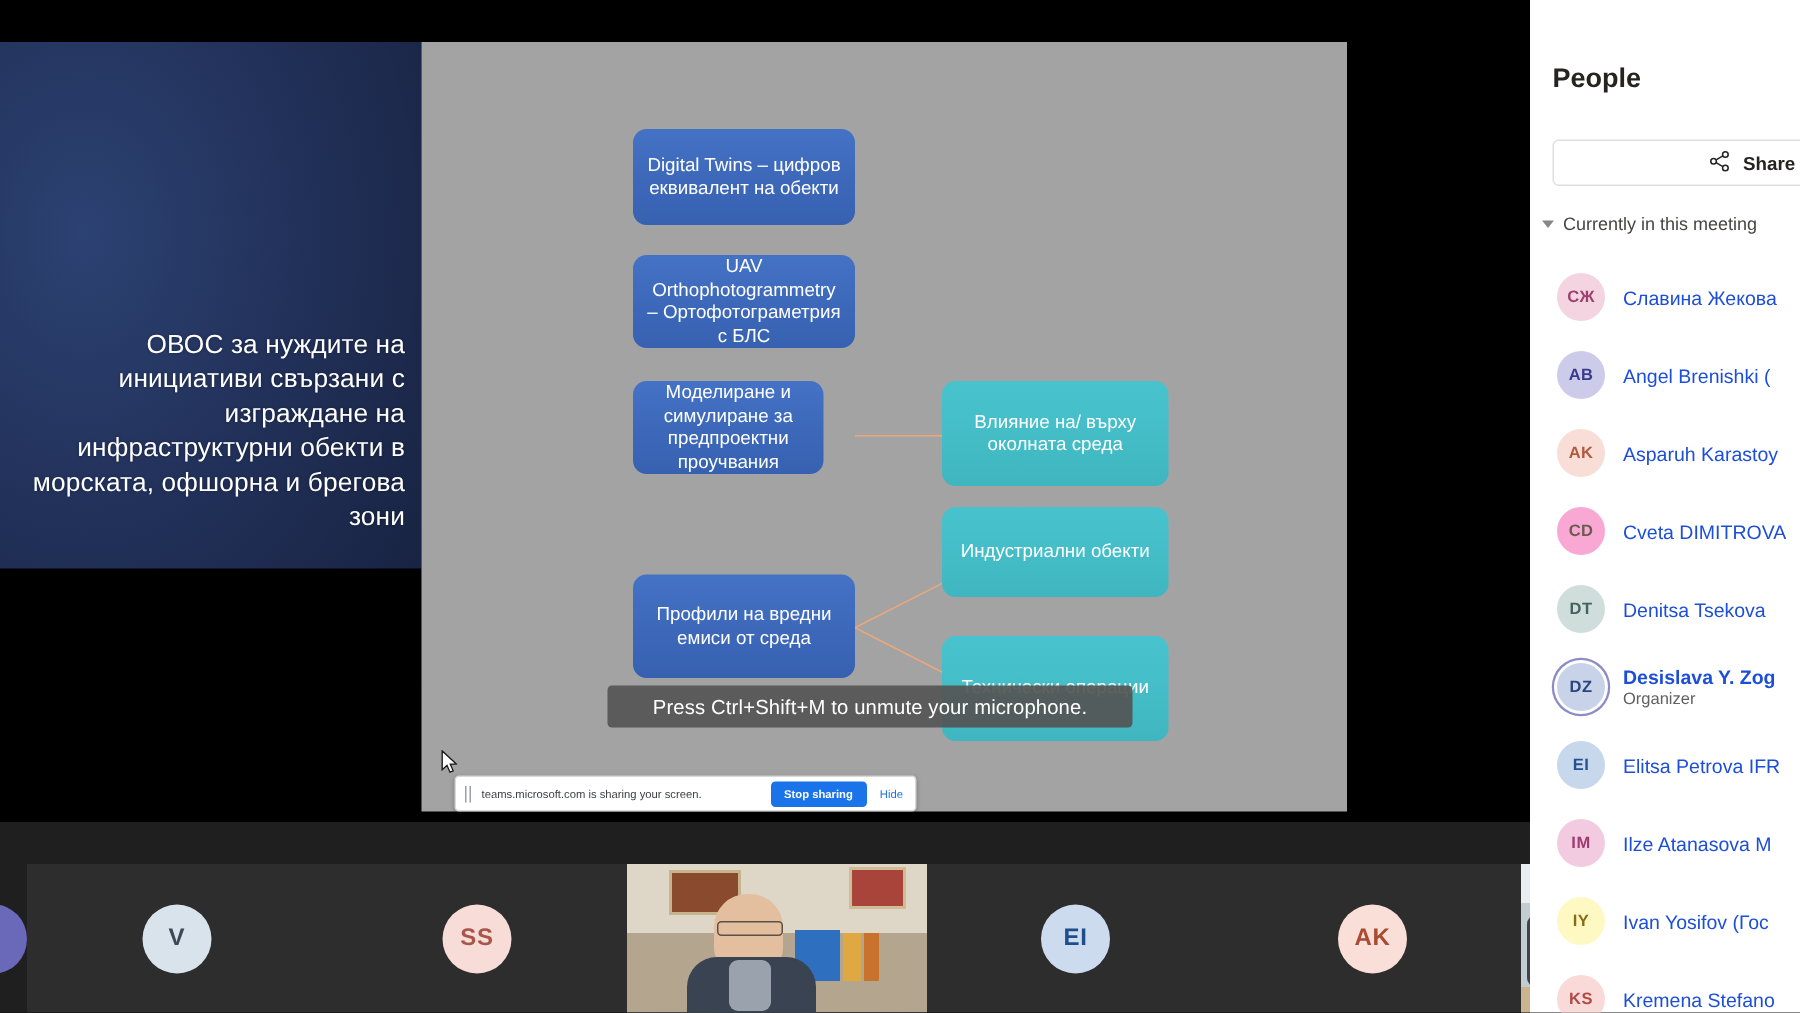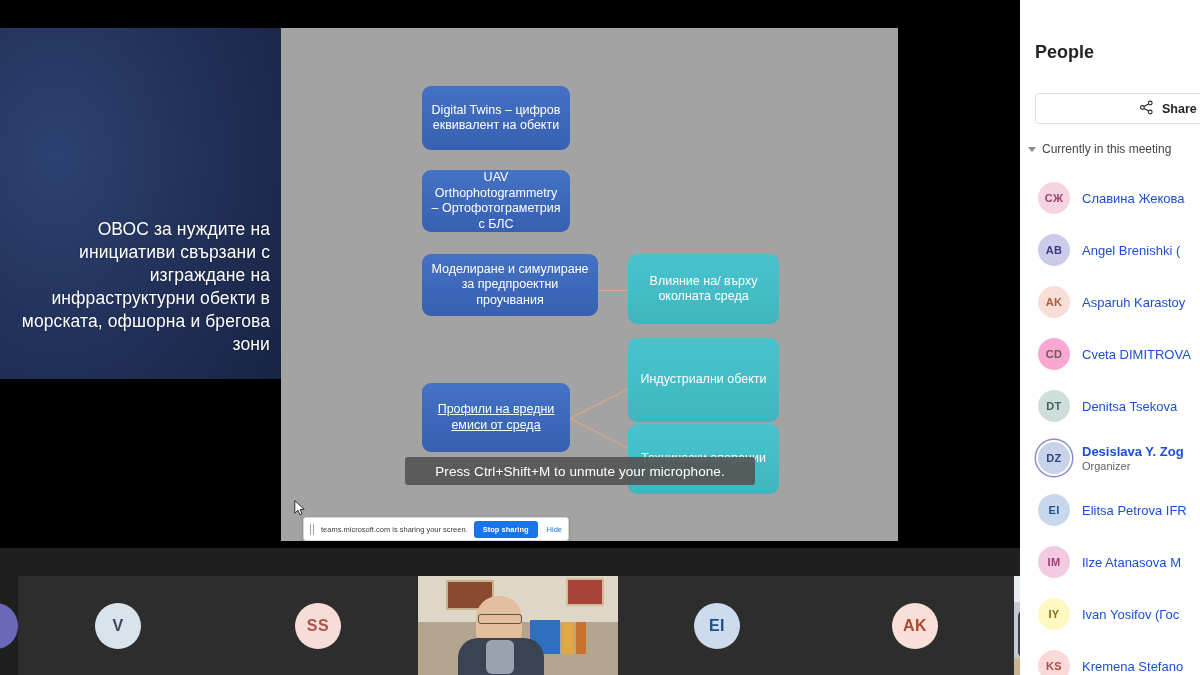--- a/index.html
+++ b/index.html
@@ -57,21 +57,21 @@
   .dbox.blue{
     background:linear-gradient(180deg,#4472c4 0%,#3d68ba 55%,#3761b0 100%);
   }
   .dbox.teal{
     background:linear-gradient(180deg,#48c3cd 0%,#43bcc6 60%,#3fb5bf 100%);
   }
   .conn{position:absolute;background:#e8a87c;height:1.4px;transform-origin:0 50%;}
 
   
   #sharing-bar{
-    position:absolute;left:303px;top:517px;width:266px;height:24px;
+    position:absolute;left:303px;top:517px;width:308px;height:24px;
     background:#ffffff;border:1px solid #d8d8d8;border-radius:3px;
     display:flex;align-items:center;gap:6px;padding:0 5px;box-sizing:border-box;
     font-size:7.5px;color:#3c4043;box-shadow:0 1px 3px rgba(0,0,0,.25);
   }
   #sharing-grip{width:6px;height:11px;position:relative;flex:0 0 auto;}
   #sharing-grip:before,#sharing-grip:after{
     content:"";position:absolute;top:0;width:1px;height:11px;background:#9aa0a6;
   }
   #sharing-grip:before{left:1px;} #sharing-grip:after{left:4px;}
   #sharing-text{flex:1 1 auto;white-space:nowrap;}
@@ -159,31 +159,31 @@
         <div class="conn" style="left:289px;top:262px;width:64px;"></div>
         <div class="conn" style="left:289px;top:390px;width:73px;transform:rotate(-27deg);"></div>
         <div class="conn" style="left:289px;top:390px;width:73px;transform:rotate(27deg);"></div>
 
         <div class="dbox blue" style="left:141px;top:58px;width:148px;height:64px;">
           <span>Digital Twins – цифров еквивалент на обекти</span>
         </div>
         <div class="dbox blue" style="left:141px;top:142px;width:148px;height:62px;">
           <span>UAV Orthophotogrammetry – Ортофотограметрия с БЛС</span>
         </div>
-        <div class="dbox blue" style="left:141px;top:226px;width:176px;height:62px;">
+        <div class="dbox blue" style="left:141px;top:226px;width:127px;height:62px;">
           <span>Моделиране и симулиране за предпроектни проучвания</span>
         </div>
-        <div class="dbox blue" style="left:141px;top:355px;width:148px;height:69px;text-decoration:underline;">
+        <div class="dbox blue" style="left:141px;top:355px;width:148px;height:69px;">
           <span>Профили на вредни емиси от среда</span>
         </div>
 
         <div class="dbox teal" style="left:347px;top:226px;width:151px;height:70px;">
           <span>Влияние на/ върху околната среда</span>
         </div>
-        <div class="dbox teal" style="left:347px;top:310px;width:151px;height:84px;">
+        <div class="dbox teal" style="left:347px;top:310px;width:151px;height:60px;">
           <span>Индустриални обекти</span>
         </div>
         <div class="dbox teal" style="left:347px;top:396px;width:151px;height:70px;">
           <span>Технически операции</span>
         </div>
       </div>
 
       <div id="sharing-bar">
         <div id="sharing-grip"></div>
         <div id="sharing-text">teams.microsoft.com is sharing your screen.</div>

